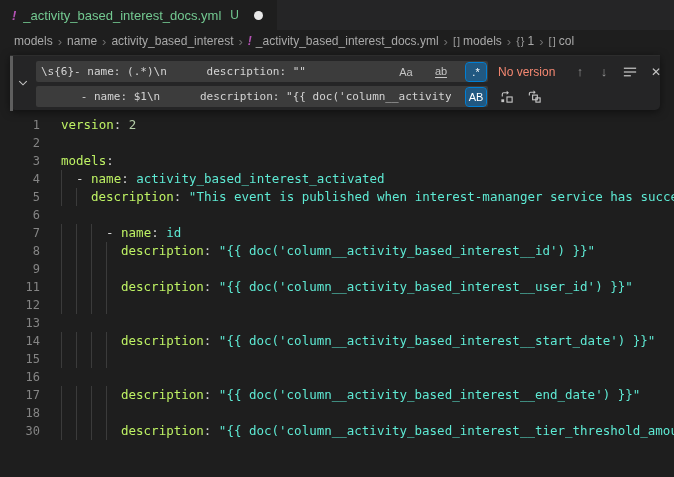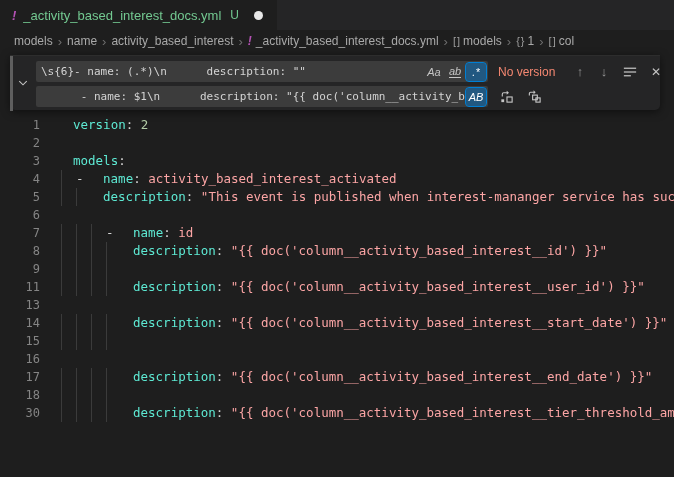--- a/index.html
+++ b/index.html
@@ -25,40 +25,40 @@
   .crumb-sym { color:#9d9d9d; font-size:11px; letter-spacing:-1px; }
   
   #editor { position:absolute; left:0; top:52px; width:674px; height:425px; background:#1e1e1e; overflow:hidden; }
   #code-lines { position:absolute; left:0; top:64px; right:0; }
   .code-line { display:flex; height:18px; line-height:18px; white-space:pre;
     font-family:"DejaVu Sans Mono", monospace; font-size:12.5px; }
   .ln { flex:none; width:40px; text-align:right; color:#858585; font-size:12px; }
   .code { margin-left:21px; white-space:pre; }
   .indent { display:inline-block; height:18px; vertical-align:top;
     background:repeating-linear-gradient(to right, #3b3b3b 0 1px, transparent 1px 15px); }
-  .tok-key { color:#5eead4;margin-left:12px; }
+  .tok-key { color:#bef264; }
   .tok-pun { color:#d4d4d4; }
   .tok-plain { color:#d4d4d4; }
-  .tok-str { color:#fca5a5; }
+  .tok-str { color:#5eead4; }
   .tok-num { color:#b5cea8; }
   
   #find-widget { position:absolute; left:10px; top:55px; width:650px; height:55px; background:#252526;
     border-radius:0 0 5px 5px; box-shadow:0 2px 8px rgba(0,0,0,.5); z-index:20; border-top:1px solid #2d2d2d; }
   #find-widget::before { content:""; position:absolute; left:0; top:0; width:3px; height:55px; background:#5f5f5f; }
   .toggle-replace { position:absolute; left:5px; top:19px; width:16px; height:16px; display:flex;
     align-items:center; justify-content:center; cursor:pointer; }
   .fw-row { position:absolute; left:26px; display:flex; align-items:center; }
   .fw-row.find { top:5px; }
   .fw-row.replace { top:30px; }
   .fw-input { width:452px; height:21px; background:#3c3c3c; border-radius:2px; display:flex; align-items:center;
     padding:0 2px 0 5px; cursor:text; }
   .fw-val { flex:1; overflow:hidden; white-space:pre; font-family:"DejaVu Sans Mono", monospace;
     font-size:11px; color:#d4d4d4; }
   .opt { flex:none; min-width:20px; height:18px; display:flex; align-items:center; justify-content:center;
-    border-radius:3px; color:#c5c5c5; font-size:11px; margin-left:1px; cursor:pointer;font-style:italic; }
+    border-radius:3px; color:#c5c5c5; font-size:11px; margin-left:15px; cursor:pointer; }
   .opt.active { background:rgba(0,122,212,.45); outline:1px solid #007fd4; color:#ffffff; }
   .ww-underline { border-bottom:1px solid #c5c5c5; line-height:10px; padding-bottom:1px; }
   .fw-results { color:#f48771; font-size:12px; margin-left:10px; width:72px; }
   .icon-btn { width:20px; height:20px; display:flex; align-items:center; justify-content:center;
     color:#c5c5c5; cursor:pointer; border-radius:3px; flex:none; }
   .arrow-glyph { font-size:13px; color:#9a9a9a; }
   .close-glyph { font-size:12px; }
   .replace-actions { margin-left:8px; display:flex; gap:8px; }
 </style>
 </head>
@@ -114,20 +114,21 @@
         <div class="code-line"><span class="ln">1</span><span class="code"><span class="tok-key">version</span><span class="tok-pun">:</span><span class="tok-plain"> </span><span class="tok-num">2</span></span></div>
         <div class="code-line"><span class="ln">2</span><span class="code"></span></div>
         <div class="code-line"><span class="ln">3</span><span class="code"><span class="tok-key">models</span><span class="tok-pun">:</span></span></div>
         <div class="code-line"><span class="ln">4</span><span class="code"><span class="indent" style="width: 15px;"></span><span class="tok-pun">- </span><span class="tok-key">name</span><span class="tok-pun">:</span><span class="tok-plain"> </span><span class="tok-str">activity_based_interest_activated</span></span></div>
         <div class="code-line"><span class="ln">5</span><span class="code"><span class="indent" style="width: 30px;"></span><span class="tok-key">description</span><span class="tok-pun">:</span><span class="tok-plain"> </span><span class="tok-str">"This event is published when interest-mananger service has successf</span></span></div>
         <div class="code-line"><span class="ln">6</span></div>
         <div class="code-line"><span class="ln">7</span><span class="code"><span class="indent" style="width: 45px;"></span><span class="tok-pun">- </span><span class="tok-key">name</span><span class="tok-pun">:</span><span class="tok-plain"> </span><span class="tok-str">id</span></span></div>
         <div class="code-line"><span class="ln">8</span><span class="code"><span class="indent" style="width: 60px;"></span><span class="tok-key">description</span><span class="tok-pun">:</span><span class="tok-plain"> </span><span class="tok-str">"{{ doc('column__activity_based_interest__id') }}"</span></span></div>
         <div class="code-line"><span class="ln">9</span><span class="code"><span class="indent" style="width: 60px;"></span></span></div>
         <div class="code-line"><span class="ln">11</span><span class="code"><span class="indent" style="width: 60px;"></span><span class="tok-key">description</span><span class="tok-pun">:</span><span class="tok-plain"> </span><span class="tok-str">"{{ doc('column__activity_based_interest__user_id') }}"</span></span></div>
+        <div class="code-line"><span class="ln">12</span><span class="code"><span class="indent" style="width: 60px;"></span></span></div>
         <div class="code-line"><span class="ln">13</span></div>
         <div class="code-line"><span class="ln">14</span><span class="code"><span class="indent" style="width: 60px;"></span><span class="tok-key">description</span><span class="tok-pun">:</span><span class="tok-plain"> </span><span class="tok-str">"{{ doc('column__activity_based_interest__start_date') }}"</span></span></div>
         <div class="code-line"><span class="ln">15</span><span class="code"><span class="indent" style="width: 60px;"></span></span></div>
         <div class="code-line"><span class="ln">16</span></div>
         <div class="code-line"><span class="ln">17</span><span class="code"><span class="indent" style="width: 60px;"></span><span class="tok-key">description</span><span class="tok-pun">:</span><span class="tok-plain"> </span><span class="tok-str">"{{ doc('column__activity_based_interest__end_date') }}"</span></span></div>
         <div class="code-line"><span class="ln">18</span><span class="code"><span class="indent" style="width: 60px;"></span></span></div>
         <div class="code-line"><span class="ln">30</span><span class="code"><span class="indent" style="width: 60px;"></span><span class="tok-key">description</span><span class="tok-pun">:</span><span class="tok-plain"> </span><span class="tok-str">"{{ doc('column__activity_based_interest__tier_threshold_amount</span></span></div>
       </div>
 
   </div>

